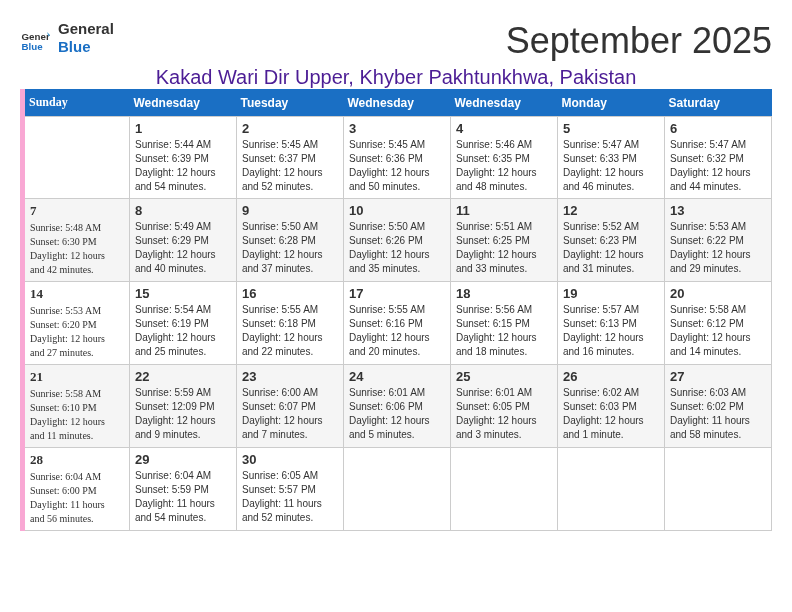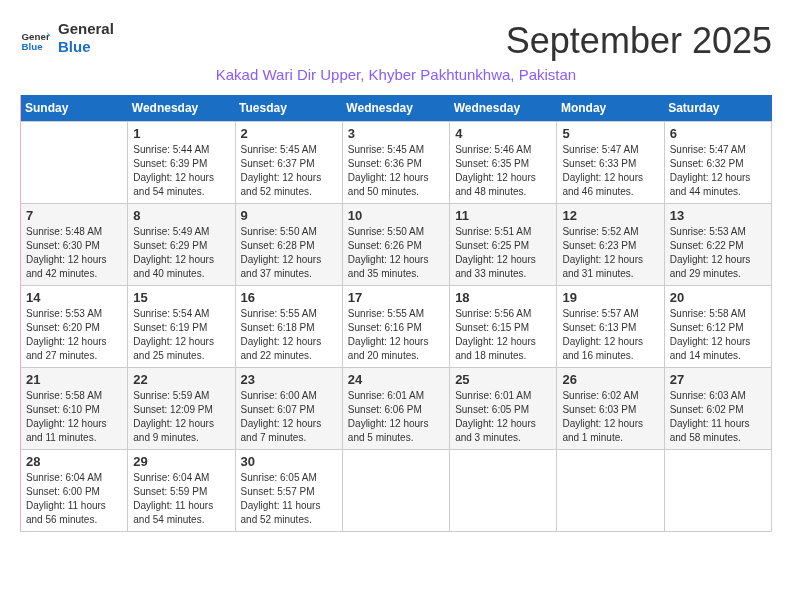--- a/index.html
+++ b/index.html
@@ -23,23 +23,22 @@
     .title-section {
       text-align: right;
       margin-bottom: 4px;
     }
     .month-title {
       font-size: 36px;
       font-weight: normal;
       color: #333;
     }
     .subtitle {
-      font-size: 15px;
-      color: #8b5cf6;
-      margin-bottom: 12px;
+      font-size: 20px;
+      color: #4c1d95;
       text-align: center;
     }
     table {
       width: 100%;
       border-collapse: collapse;
       font-size: 11px;
     }
     th {
       background-color: #1a6fc4;
       color: #fff;
@@ -69,21 +68,21 @@
     }
     .empty-cell {
       background: #f9f9f9;
     }
     tr:nth-child(even) td {
       background-color: #f5f5f5;
     }
     tr:nth-child(odd) td {
       background-color: #ffffff;
     }
-    th:first-child, td:first-child { border-left: 1px solid #f9a8d4; }
+    th:first-child, td:first-child { border-left: 5px solid #f9a8d4; font-family: Liberation Serif, serif; }
   </style>
 </head>
 <body>
 
 <div style="display:flex; justify-content:space-between; align-items:flex-start; margin-bottom:0;">
   <div class="header-logo">
     <svg class="logo-icon" viewBox="0 0 40 40" xmlns="http://www.w3.org/2000/svg">
       <text x="2" y="22" font-size="13" font-weight="bold" fill="#333">General</text>
       <text x="2" y="36" font-size="13" font-weight="bold" fill="#1a6fc4">Blue</text>
       <polygon points="32,8 40,16 36,12" fill="#1a6fc4"></polygon>

